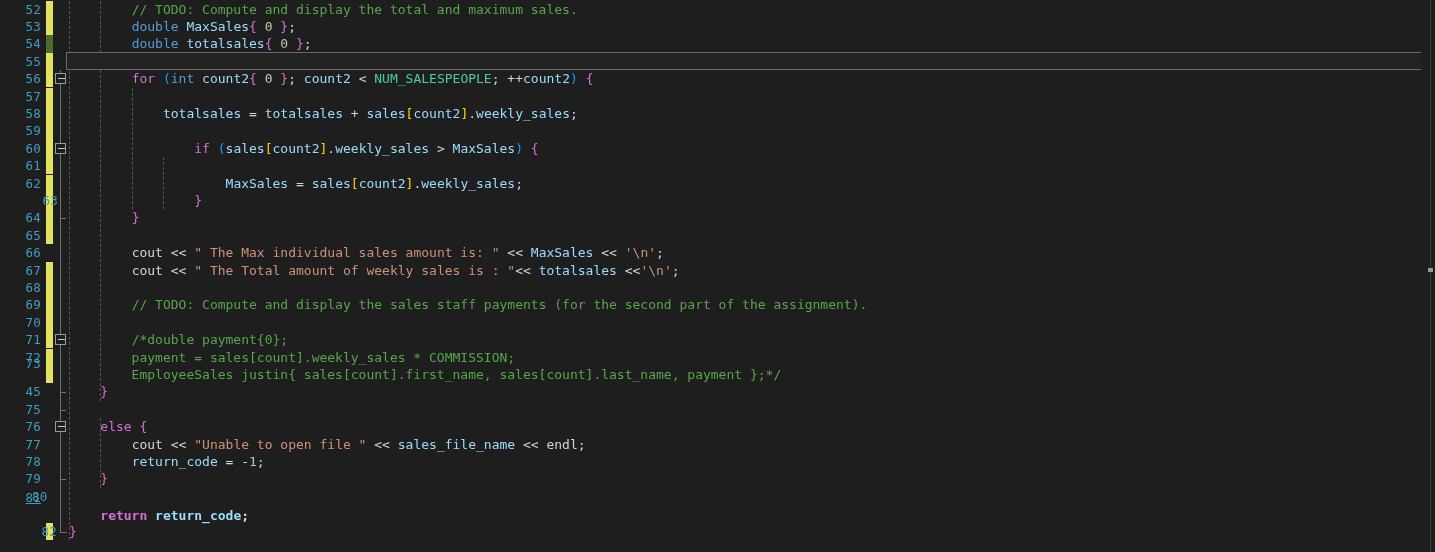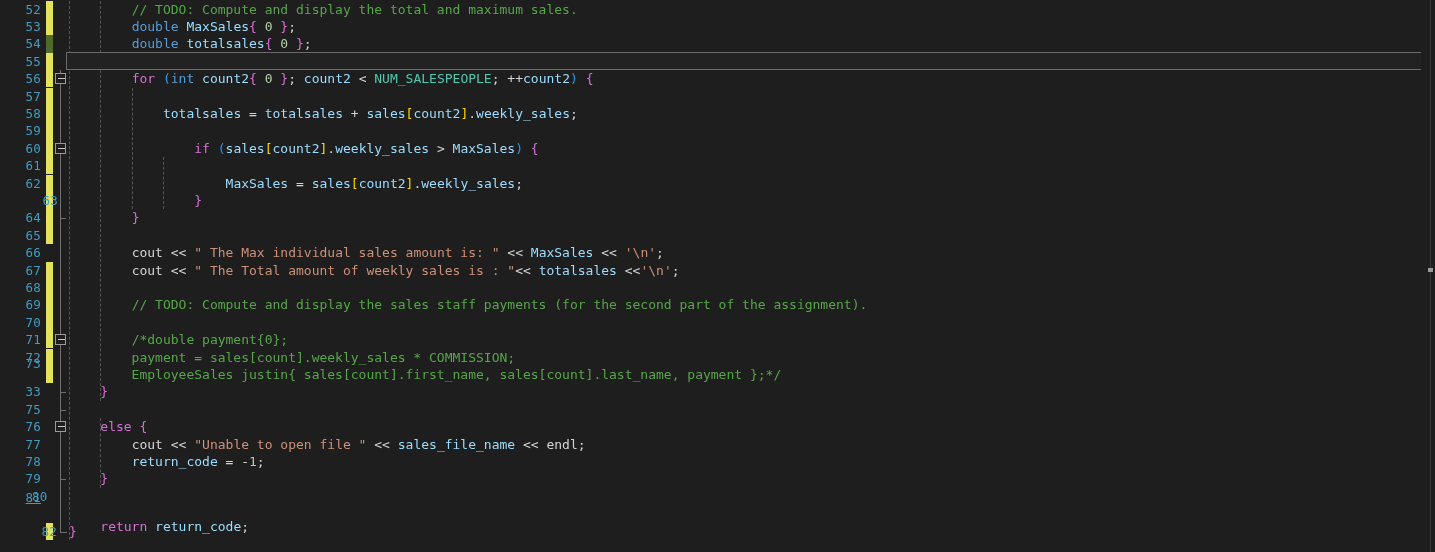--- a/index.html
+++ b/index.html
@@ -219,36 +219,36 @@
       <div class="lineno" style="top: 296.3px;">69</div>
       <div class="code" style="top: 296.3px;"><span class="pl"> </span><span class="pl"> </span><span class="pl"> </span><span class="pl"> </span><span class="pl"> </span><span class="pl"> </span><span class="pl"> </span><span class="pl"> </span><span class="cmt">// TODO: Compute and display the sales staff payments (for the second part of the assignment).</span></div>
       <div class="lineno" style="top: 313.7px;">70</div>
       <div class="code" style="top: 313.7px;"></div>
       <div class="lineno" style="top: 331.1px;">71</div>
       <div class="code" style="top: 331.1px;"><span class="pl"> </span><span class="pl"> </span><span class="pl"> </span><span class="pl"> </span><span class="pl"> </span><span class="pl"> </span><span class="pl"> </span><span class="pl"> </span><span class="cmt">/*double payment{0};</span></div>
       <div class="lineno" style="top: 348.5px;">72</div>
       <div class="code" style="top: 348.5px;"><span class="cmt">        payment = sales[count].weekly_sales * COMMISSION;</span></div>
       <div class="lineno" style="top: 355px;">73</div>
       <div class="code" style="top: 365.9px;"><span class="cmt">        EmployeeSales justin{ sales[count].first_name, sales[count].last_name, payment };*/</span></div>
-      <div class="lineno" style="top: 383.3px;">33</div>
+      <div class="lineno" style="top: 383.3px;">45</div>
       <div class="code" style="top: 383.3px;"><span class="pl"> </span><span class="pl"> </span><span class="pl"> </span><span class="pl"> </span><span class="br1">}</span></div>
       <div class="lineno" style="top: 400.7px;">75</div>
       <div class="code" style="top: 400.7px;"></div>
       <div class="lineno" style="top: 418.1px;">76</div>
       <div class="code" style="top: 418.1px;"><span class="pl"> </span><span class="pl"> </span><span class="pl"> </span><span class="pl"> </span><span class="ctl">else</span><span class="pl"> </span><span class="br1">{</span></div>
       <div class="lineno" style="top: 435.5px;">77</div>
       <div class="code" style="top: 435.5px;"><span class="pl"> </span><span class="pl"> </span><span class="pl"> </span><span class="pl"> </span><span class="pl"> </span><span class="pl"> </span><span class="pl"> </span><span class="pl"> </span><span class="pl">cout</span><span class="pl"> </span><span class="pl">&lt;</span><span class="pl">&lt;</span><span class="pl"> </span><span class="str">"Unable to open file "</span><span class="pl"> </span><span class="pl">&lt;</span><span class="pl">&lt;</span><span class="pl"> </span><span class="id">sales_file_name</span><span class="pl"> </span><span class="pl">&lt;</span><span class="pl">&lt;</span><span class="pl"> </span><span class="pl">endl</span><span class="pl">;</span></div>
       <div class="lineno" style="top: 452.9px;">78</div>
       <div class="code" style="top: 452.9px;"><span class="pl"> </span><span class="pl"> </span><span class="pl"> </span><span class="pl"> </span><span class="pl"> </span><span class="pl"> </span><span class="pl"> </span><span class="pl"> </span><span class="id">return_code</span><span class="pl"> </span><span class="pl">=</span><span class="pl"> </span><span class="pl">-</span><span class="num">1</span><span class="pl">;</span></div>
       <div class="lineno" style="top: 470.3px;">79</div>
       <div class="code" style="top: 470.3px;"><span class="pl"> </span><span class="pl"> </span><span class="pl"> </span><span class="pl"> </span><span class="br1">}</span></div>
       <div class="lineno" style="top: 487.7px; padding-left: 32px;">80</div>
       <div class="code" style="top: 487.7px;"></div>
       <div class="lineno" style="top: 489px; text-decoration: underline;">81</div>
-      <div class="code" style="top: 518px;"><span class="pl"> </span><span class="pl"> </span><span class="pl"> </span><span class="pl"> </span><span class="ctl">return</span><span class="pl"> </span><span class="id">return_code</span><span class="pl">;</span></div>
+      <div class="code" style="top: 507px; font-weight: bold;"><span class="pl"> </span><span class="pl"> </span><span class="pl"> </span><span class="pl"> </span><span class="ctl">return</span><span class="pl"> </span><span class="id">return_code</span><span class="pl">;</span></div>
       <div class="lineno" style="top: 522.5px; margin-left: 16px;">82</div>
       <div class="code" style="top: 522.5px;"><span class="br1">}</span></div>
     </div>
 
   <div id="curline" style="top: 52.2px;"></div>
 
   <div id="scrollbar">
     <div id="scrollbar-line"></div>
     <div id="scrollbar-mark"></div>
   </div>

